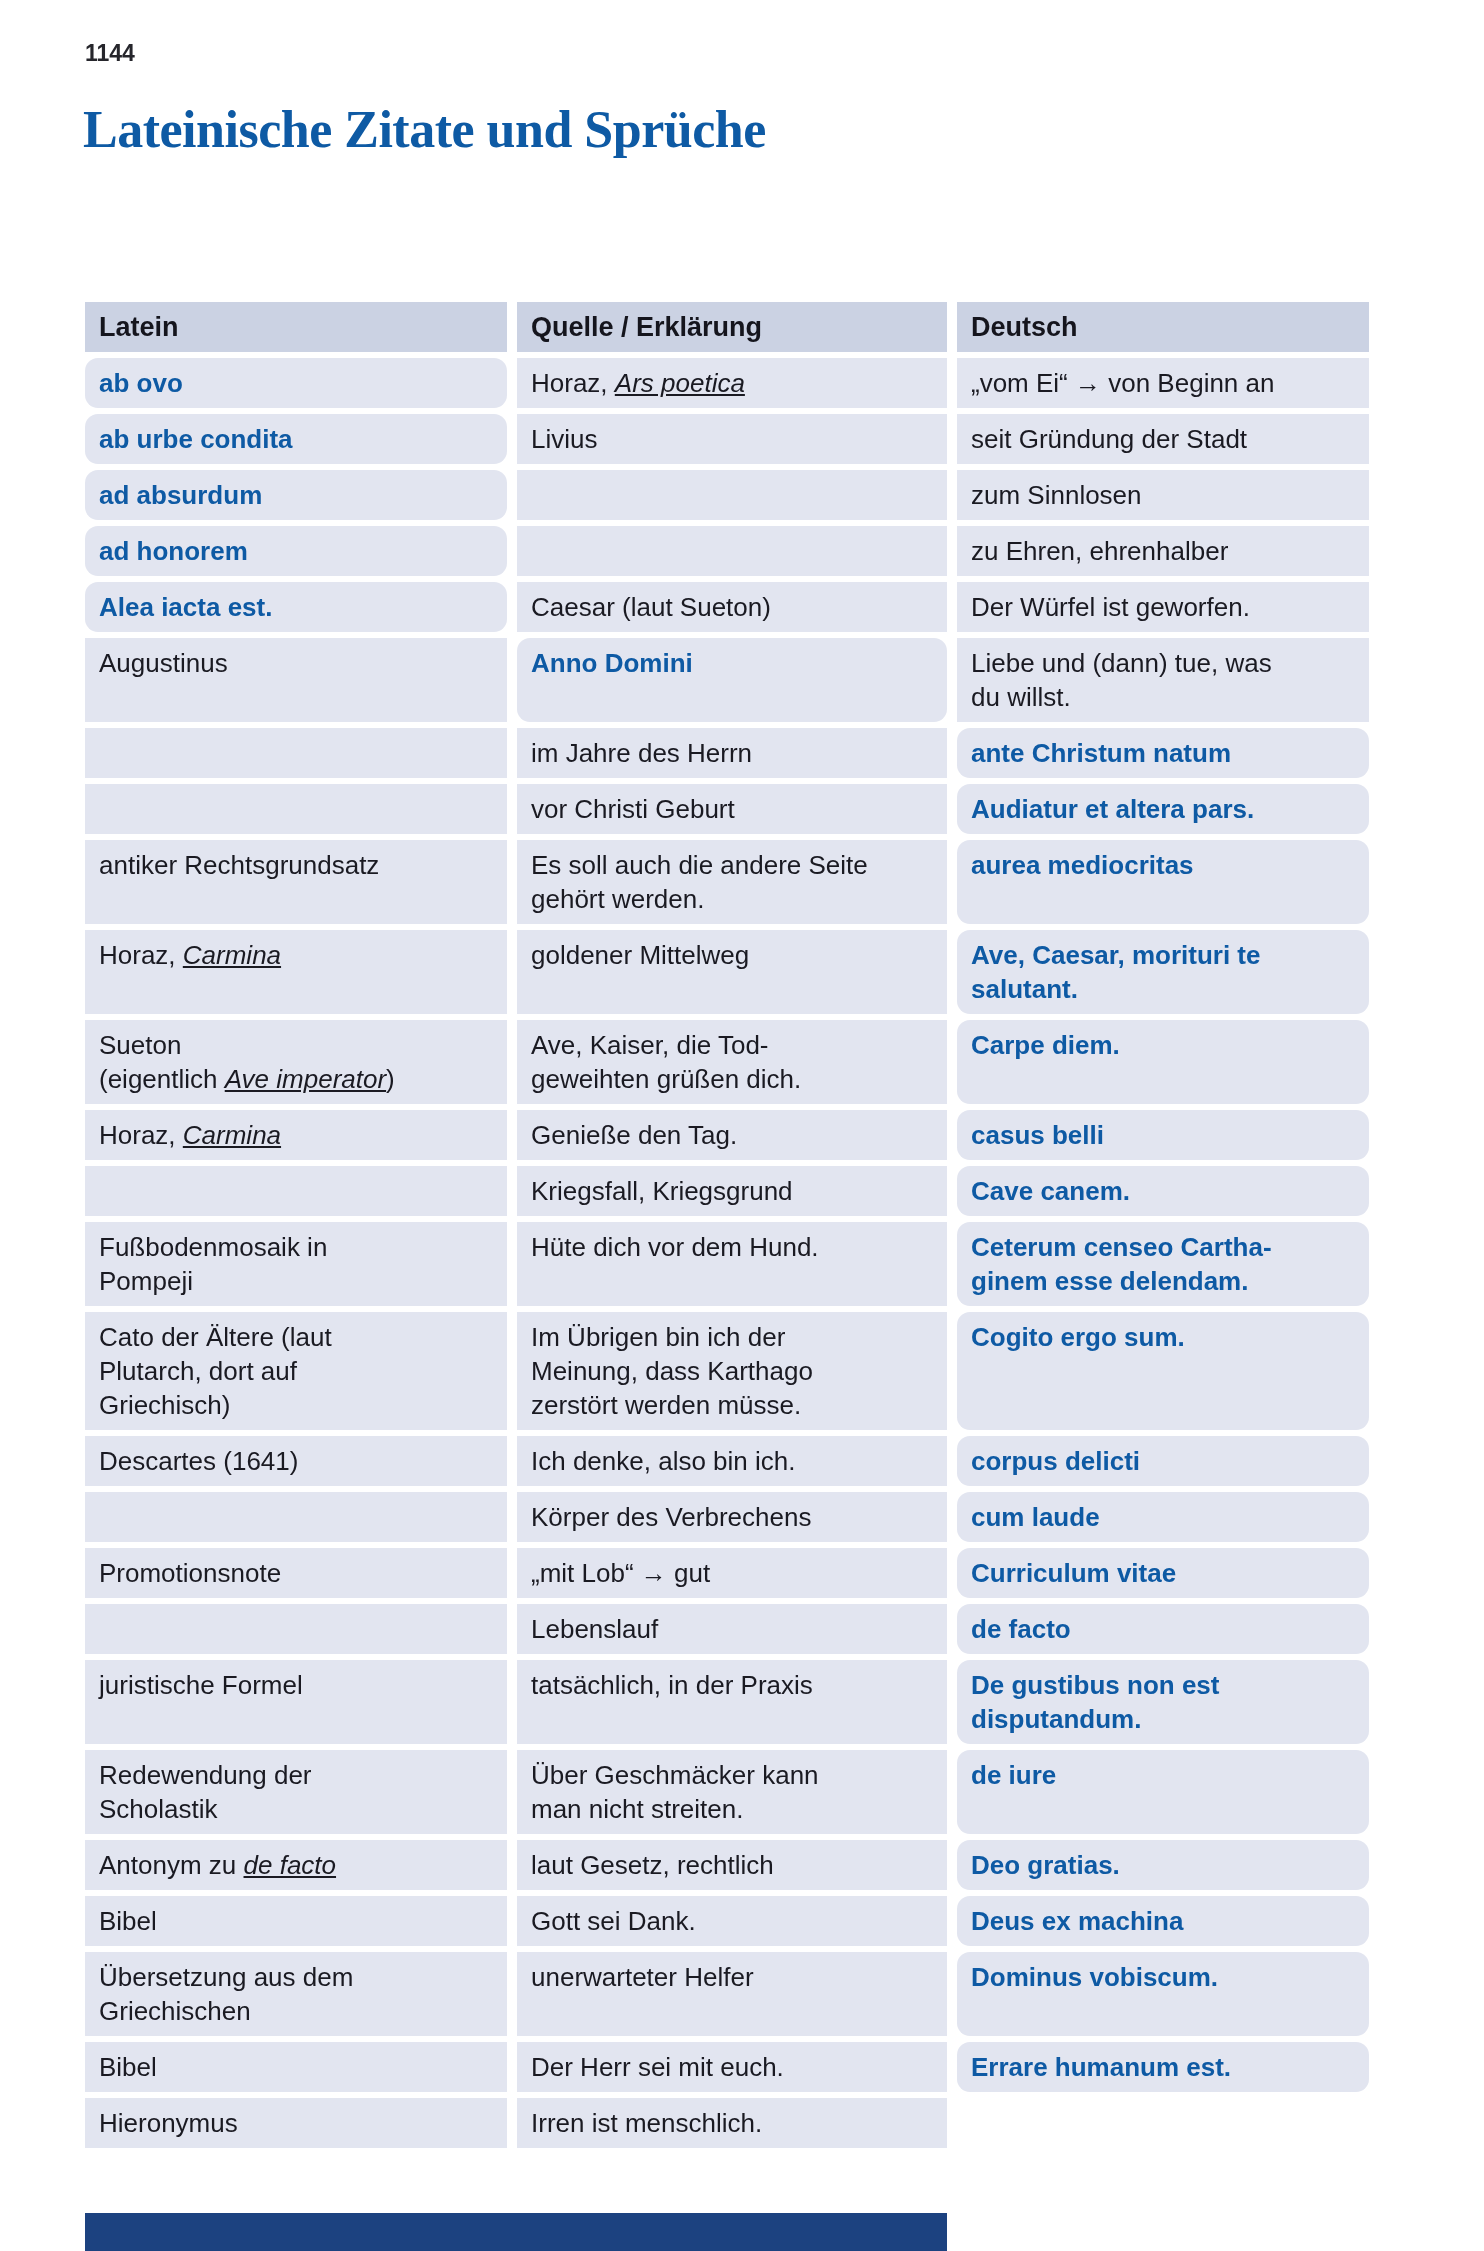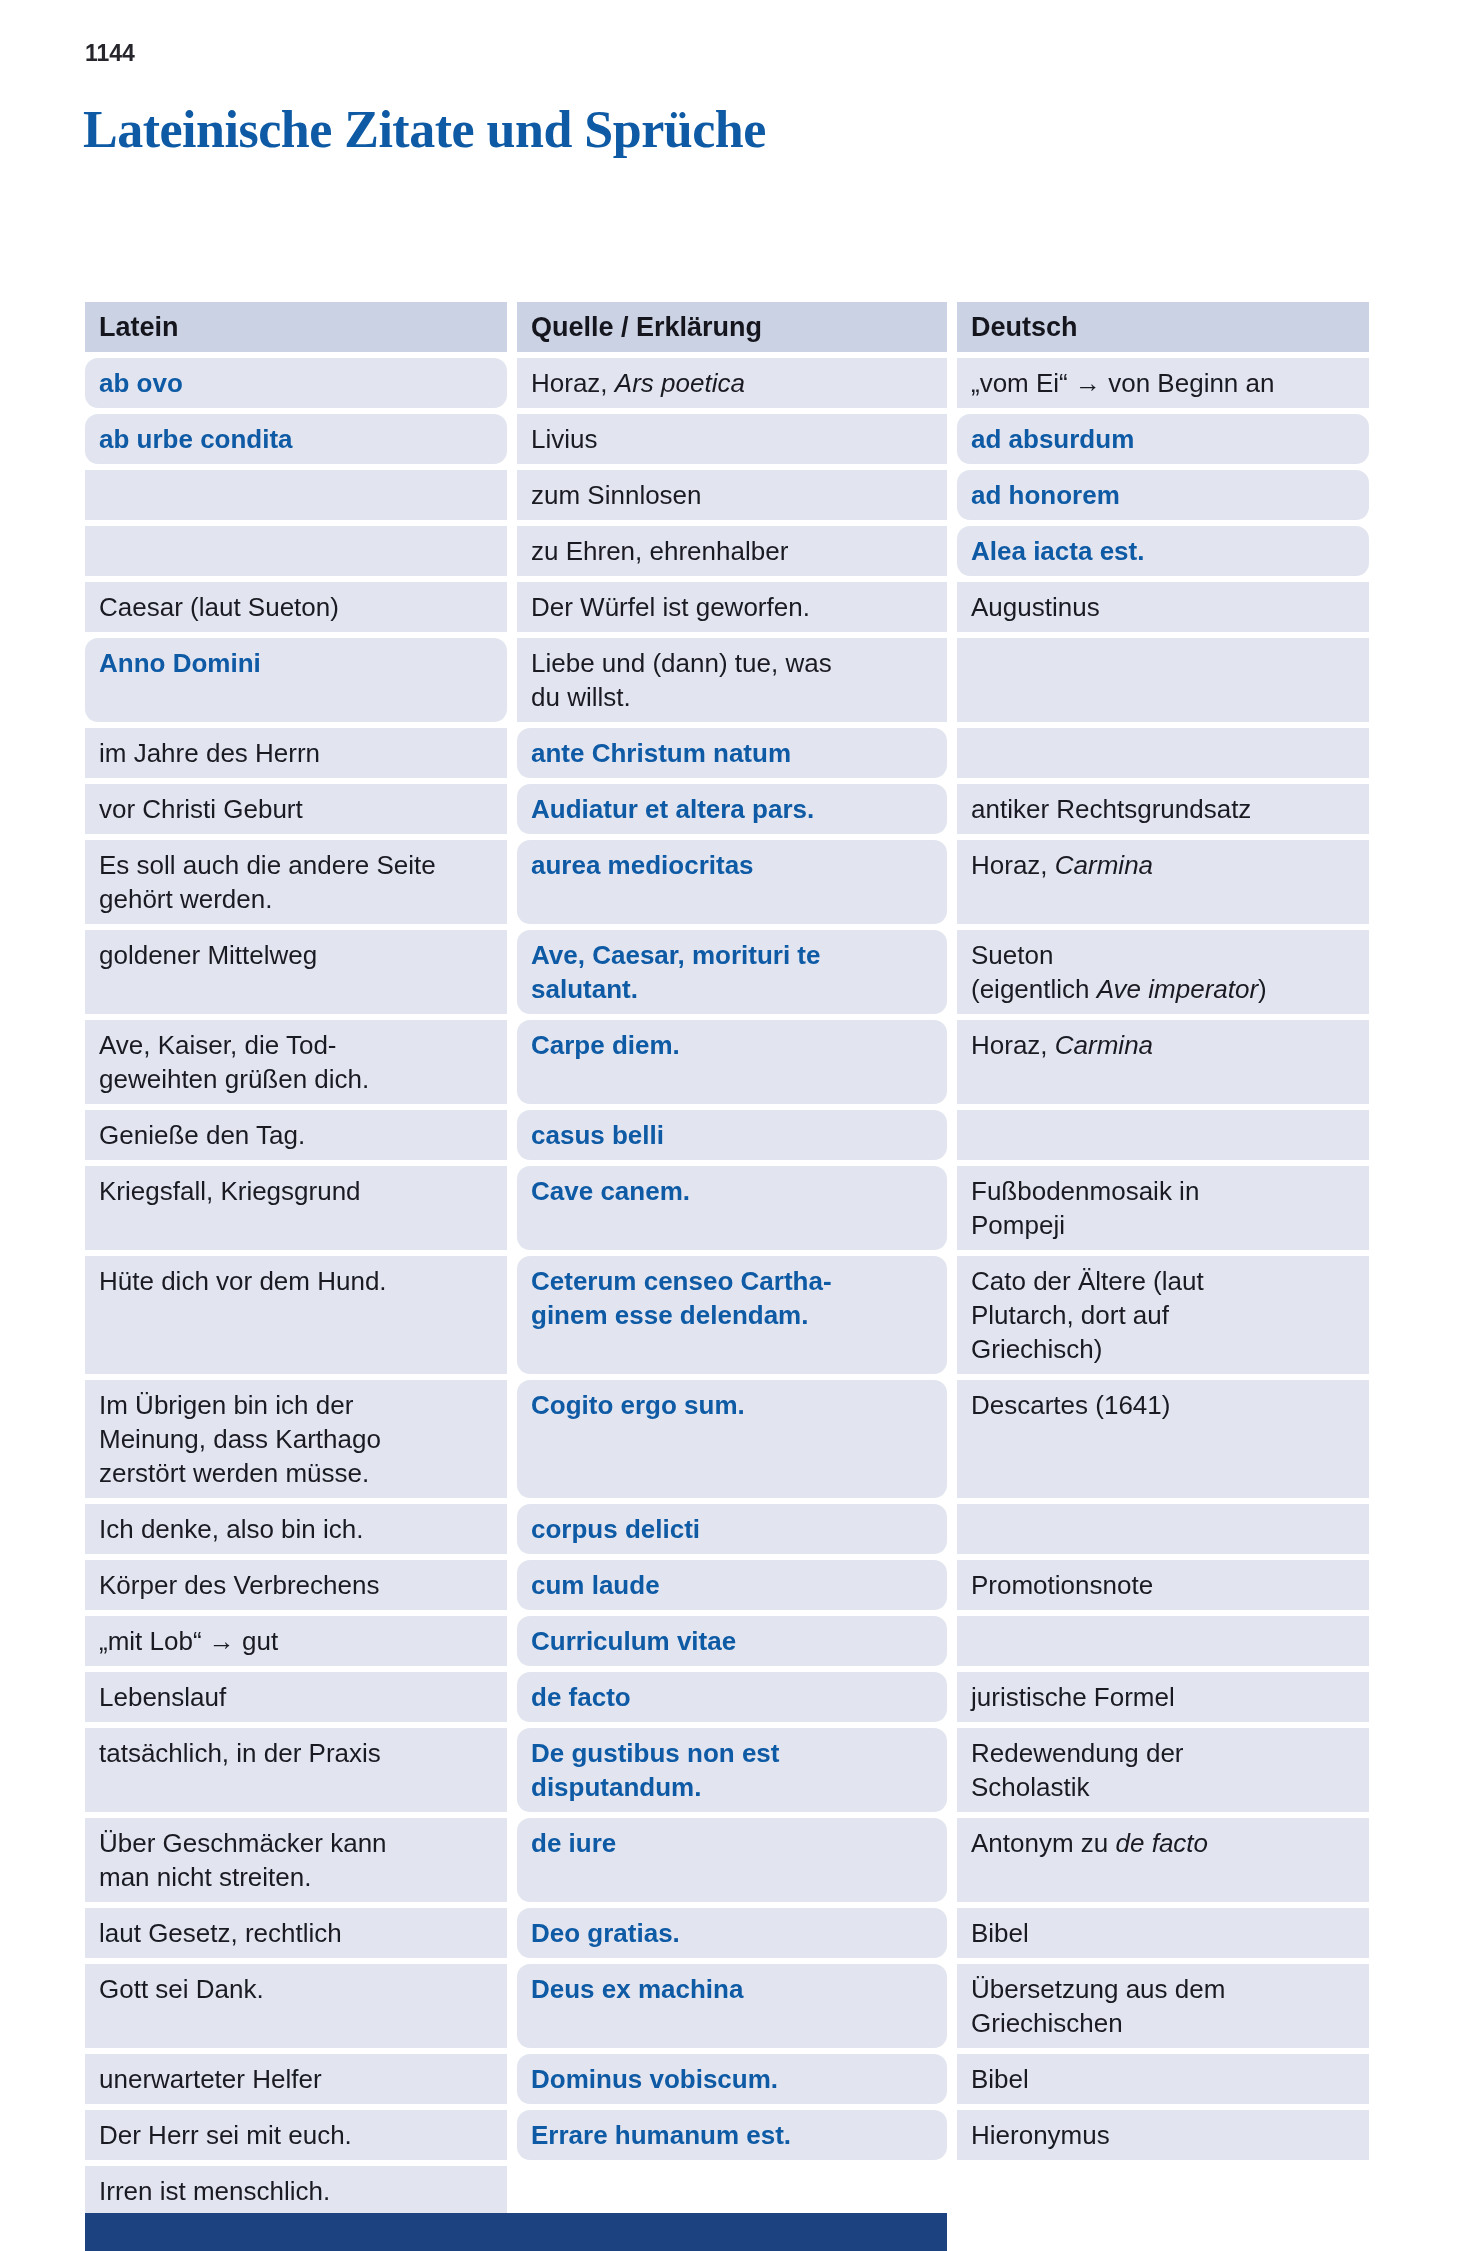--- a/index.html
+++ b/index.html
@@ -58,20 +58,21 @@
     font-weight:700;
     color:#15151d;
   }
   .cell.latin{
     color:var(--accent);
     font-weight:700;
     border-radius:13px;
   }
   .cell em{
     font-style:italic;
+    text-decoration:underline;
   }
   .footer-bar{
     position:absolute;
     left:85px; bottom:0;
     width:862px; height:38px;
     background:var(--footer-bar);
   }
 </style>
 </head>
 <body>
@@ -82,20 +83,21 @@
 
 <div class="quotes-table">
   <div class="cell th">Latein</div>
   <div class="cell th">Quelle / Erklärung</div>
   <div class="cell th">Deutsch</div>
 <div class="cell latin"><span>ab ovo</span></div>
     <div class="cell source"><span>Horaz, </span><em>Ars poetica</em></div>
     <div class="cell german"><span>„vom Ei“ → von Beginn an</span></div>
     <div class="cell latin"><span>ab urbe condita</span></div>
     <div class="cell source"><span>Livius</span></div>
+    <div class="cell german"><span>seit Gründung der Stadt</span></div>
     <div class="cell latin"><span>ad absurdum</span></div>
     <div class="cell source"></div>
     <div class="cell german"><span>zum Sinnlosen</span></div>
     <div class="cell latin"><span>ad honorem</span></div>
     <div class="cell source"></div>
     <div class="cell german"><span>zu Ehren, ehrenhalber</span></div>
     <div class="cell latin"><span>Alea iacta est.</span></div>
     <div class="cell source"><span>Caesar (laut Sueton)</span></div>
     <div class="cell german"><span>Der Würfel ist geworfen.</span></div>
     <div class="cell source"><span>Augustinus</span></div>

